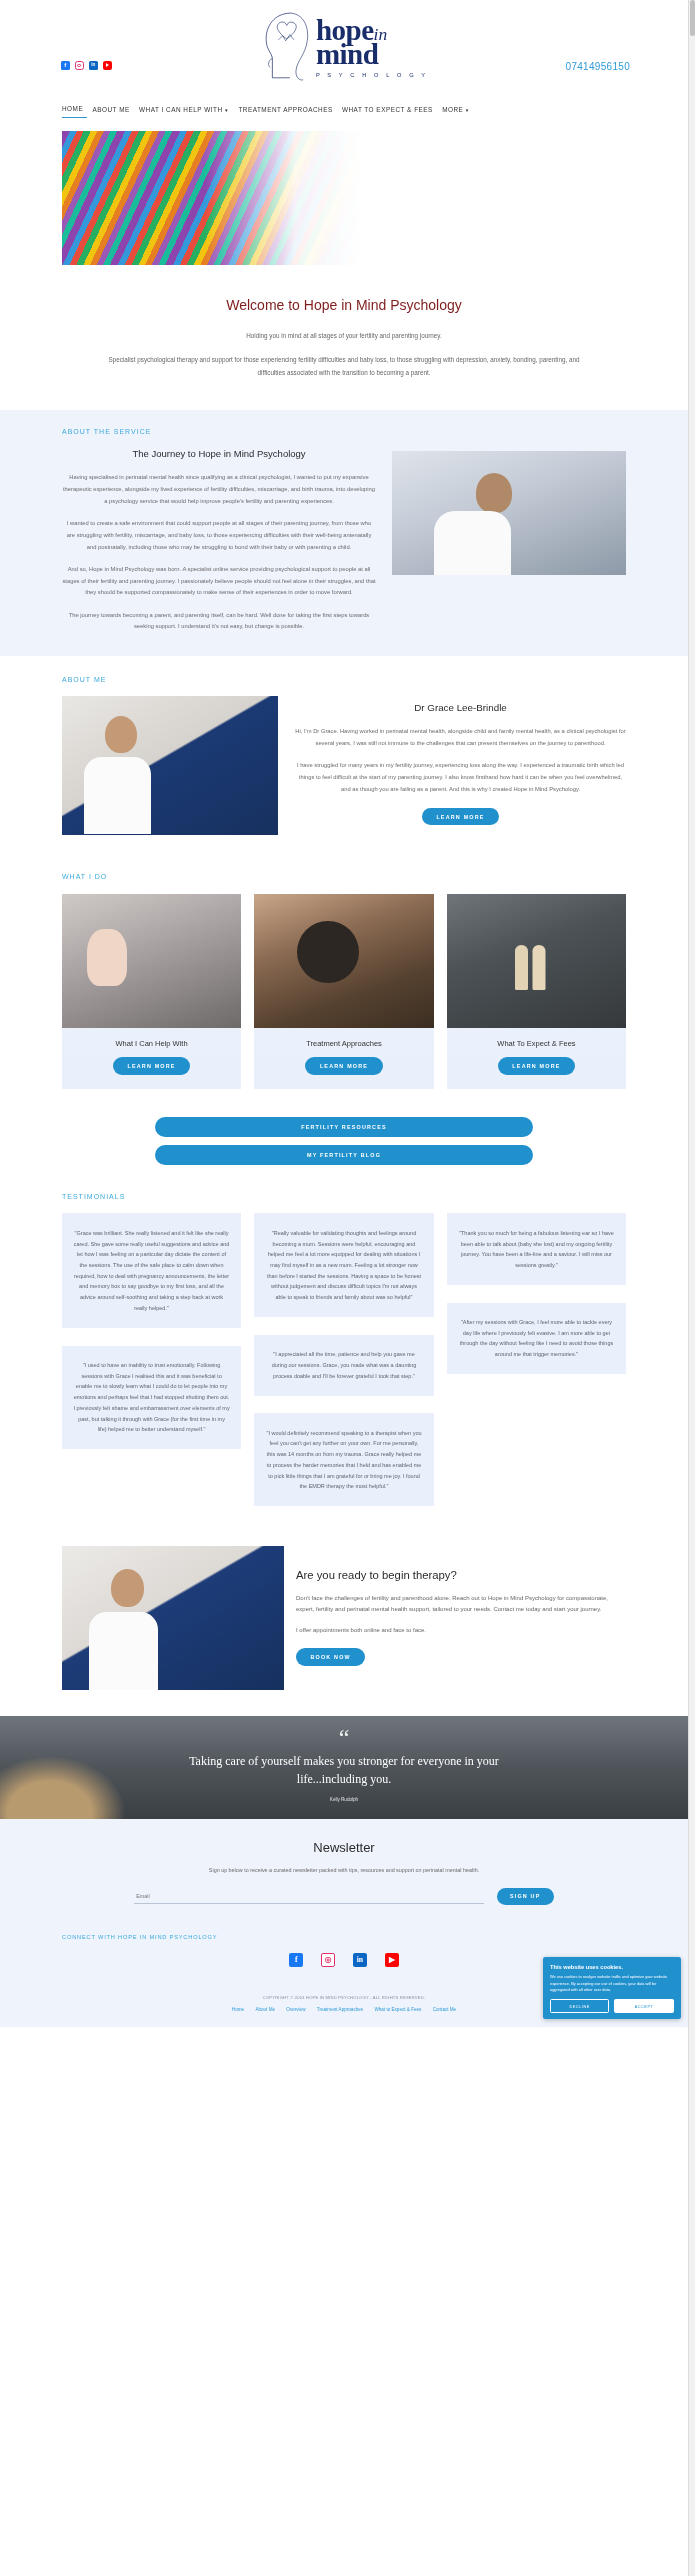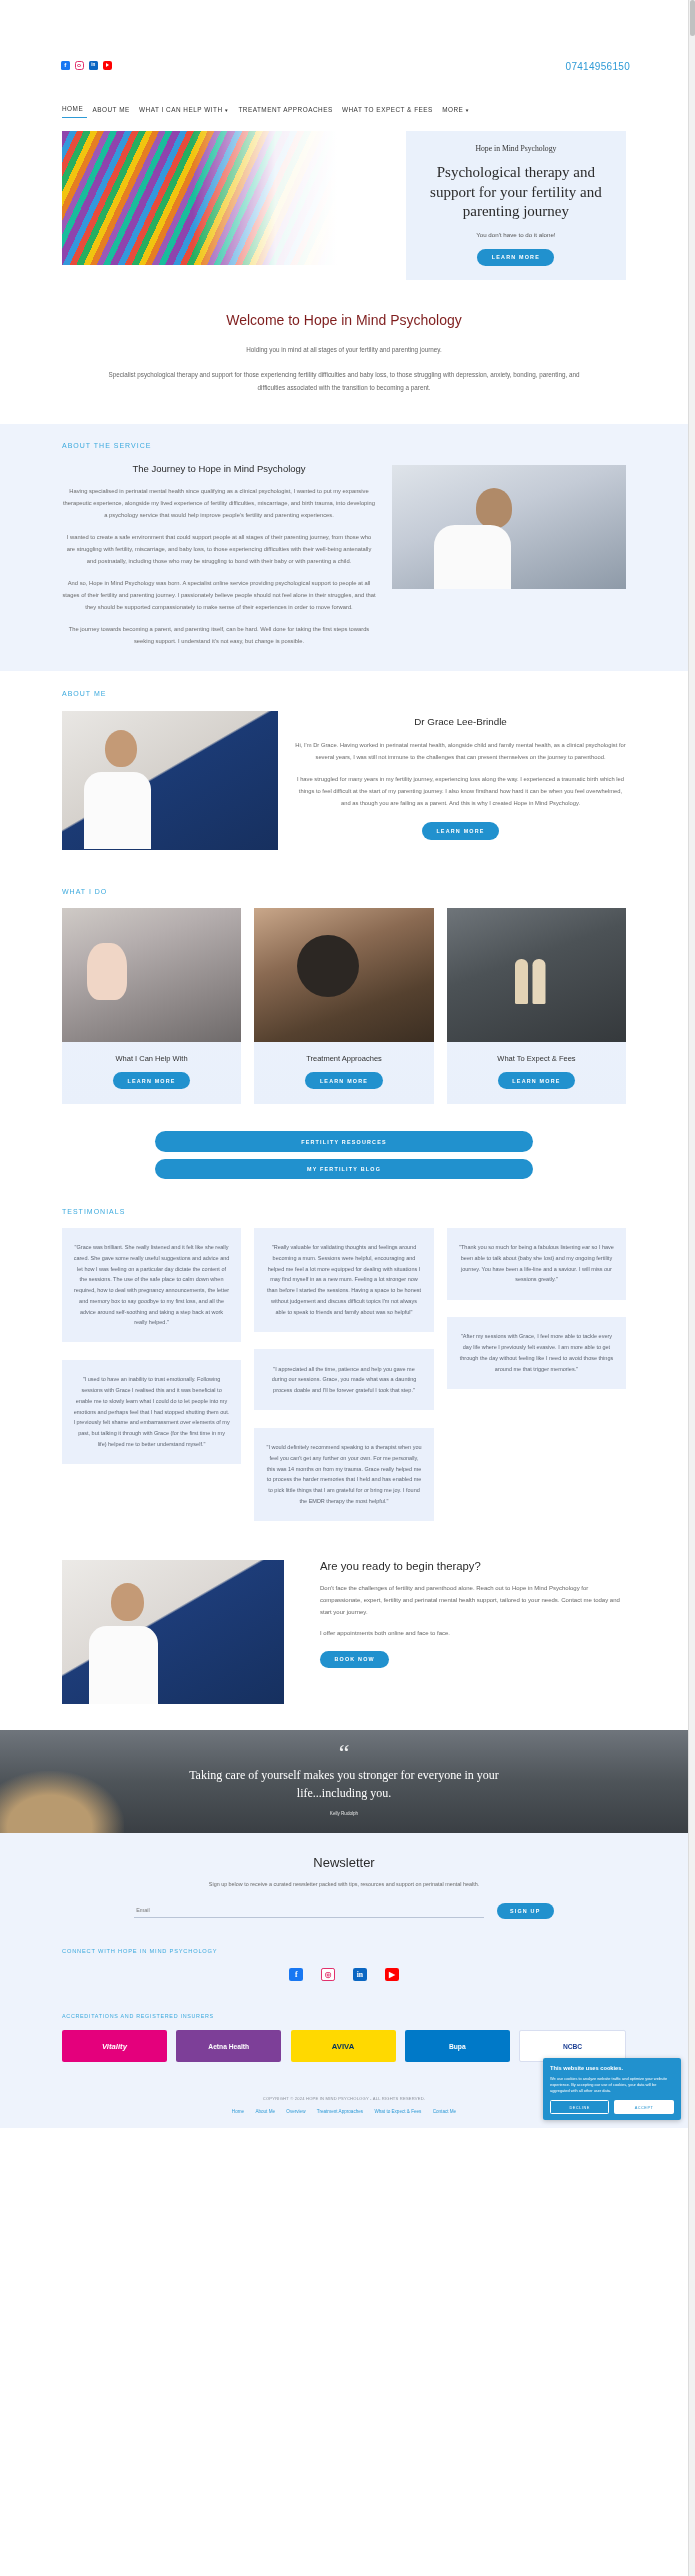--- a/index.html
+++ b/index.html
@@ -103,21 +103,21 @@
   .wide-btns { padding: 17.5px 155px 5.2px; display: flex; flex-direction: column; gap: 7.2px; }
   .btn-wide { width: 100%; padding: 7.2px 0; border-radius: 15.5px; }
 
   
   .testimonials { padding: 23px 62px 10.3px; }
   .tgrid { display: flex; gap: 13.4px; align-items: flex-start; }
   .tcol { flex: 1; display: flex; flex-direction: column; gap: 17.5px; }
   .tcard { background: #eaf0fb; padding: 14.4px 11.3px; text-align: center; font-size: 5.5px; line-height: 1.95; color: #5d6470; }
 
   
-  .ready { padding: 29px 62px 26px; display: flex; gap: 36px; align-items: flex-start; }
+  .ready { padding: 29px 62px 26px; display: flex; gap: 12px; align-items: center; }
   .ready-img { width: 222px; height: 144px; background: linear-gradient(150deg,#eceae7 0%,#ddd9d5 42%,#1d3c78 43%,#16305f 100%); position: relative;}
   .ready-img::before { content:""; position:absolute; left:22%; top:16%; width:33px; height:38px; background:#c49a76; border-radius:50% 50% 46% 46%;}
   .ready-img::after { content:""; position:absolute; left:12%; top:46%; width:69px; height:78px; background:#fbfbfb; border-radius:17.5px 17.5px 0 0;}
   .ready-text { flex: 1; }
   .ready-text h3 { font-weight: 400; font-size: 11.3px; color: #2b2b2b; margin-bottom: 11.3px; font-family:"Liberation Sans Narrow","Liberation Sans",sans-serif;}
   .ready-text p { font-size: 6px; line-height: 1.95; color: #666; }
   .ready-text p + p { margin-top: 9.3px; }
   .ready-btn { margin-top: 11.3px; }
 
   
@@ -184,41 +184,55 @@
           <span class="dot"></span>
         </span>
       <span class="social sc-li">
           <span class="sc-ico-text" style="font-size:4.6px;">in</span>
         </span>
       <span class="social sc-yt">
           <span class="tri"></span>
         </span>
     </div>
 
+    <div class="logo-wrap">
+      <div class="logo">
+        <div class="logo-head">
+          <svg width="54" height="77" viewBox="0 0 105 150">
+            <path d="M60 8 C28 8 10 34 12 62 C13 80 22 84 24 96 L24 134 L58 134" fill="none" stroke="#1a2d6b" stroke-width="1.4"></path>
+            <path d="M24 96 C16 100 14 110 20 114" fill="none" stroke="#1a2d6b" stroke-width="1.2"></path>
+            <path d="M60 8 C84 10 96 34 92 62 C88 90 72 100 70 120 C69 132 76 140 84 138" fill="none" stroke="#1a2d6b" stroke-width="1.2"></path>
+            <path d="M34 38 C30 26 48 20 52 32 C56 20 74 26 70 38 C66 50 52 58 52 58 C52 58 38 50 34 38 Z" fill="none" stroke="#1a2d6b" stroke-width="1.2"></path>
+            <path d="M36 60 L44 52 L50 62 L58 50 L66 60" fill="none" stroke="#1a2d6b" stroke-width="1.1"></path>
+          </svg>
+        </div>
+        <div>
+          <div class="logo-text">
+            <span class="logo-line1">hope</span><span class="logo-in">in</span>
+            <div class="logo-line2">mind</div>
+          </div>
+          <div class="logo-sub">P S Y C H O L O G Y</div>
+        </div>
+      </div>
+    </div>
 
     <div class="phone" style="top:61px;">07414956150</div>
 
     <div class="navbar" style="top:103px;">
       <span class="nav-item active">HOME</span>
       <span class="nav-item">ABOUT ME</span>
       <span class="nav-item"><span>WHAT I CAN HELP WITH</span><span class="caret">▼</span></span>
       <span class="nav-item">TREATMENT APPROACHES</span>
       <span class="nav-item">WHAT TO EXPECT &amp; FEES</span>
       <span class="nav-item"><span>MORE</span><span class="caret">▼</span></span>
     </div>
   </div>
 
   <div class="hero" style="padding:0 62px;">
     <div class="hero-img"></div>
-    <div class="hero-right">
-      <div class="hero-kicker">Hope in Mind Psychology</div>
-      <div class="hero-title">Psychological therapy and support for your fertility and parenting journey</div>
-      <div class="hero-sub">You don't have to do it alone!</div>
-      <button class="btn hero-btn">LEARN MORE</button>
-    </div>
   </div>
 
   <div class="welcome">
     <h2>Welcome to Hope in Mind Psychology</h2>
     <p>Holding you in mind at all stages of your fertility and parenting journey.</p>
     <p>Specialist psychological therapy and support for those experiencing fertility difficulties and baby loss, to those struggling with depression, anxiety, bonding, parenting, and difficulties associated with the transition to becoming a parent.</p>
   </div>
 
   <div class="about-service">
     <div class="as-left">
@@ -326,30 +340,20 @@
   <div class="connect">
     <div class="sec-label">CONNECT WITH HOPE IN MIND PSYCHOLOGY</div>
     <div class="connect-icons">
       <span class="cicon ci-fb">f</span>
       <span class="cicon ci-ig">◎</span>
       <span class="cicon ci-li">in</span>
       <span class="cicon ci-yt">▶</span>
     </div>
   </div>
 
-  <div class="accred">
-    <div class="sec-label">ACCREDITATIONS AND REGISTERED INSURERS</div>
-    <div class="logos">
-      <div class="lbox l-vitality">Vitality</div>
-      <div class="lbox l-aetna">Aetna Health</div>
-      <div class="lbox l-aviva">AVIVA</div>
-      <div class="lbox l-bupa">Bupa</div>
-      <div class="lbox l-ncbc">NCBC</div>
-    </div>
-  </div>
 
   <div class="footer">
     <div class="copyright">COPYRIGHT © 2024 HOPE IN MIND PSYCHOLOGY - ALL RIGHTS RESERVED.</div>
     <div class="footer-nav">
       <span class="fnav">Home</span>
       <span class="fnav">About Me</span>
       <span class="fnav">Overview</span>
       <span class="fnav">Treatment Approaches</span>
       <span class="fnav">What to Expect &amp; Fees</span>
       <span class="fnav">Contact Me</span>

